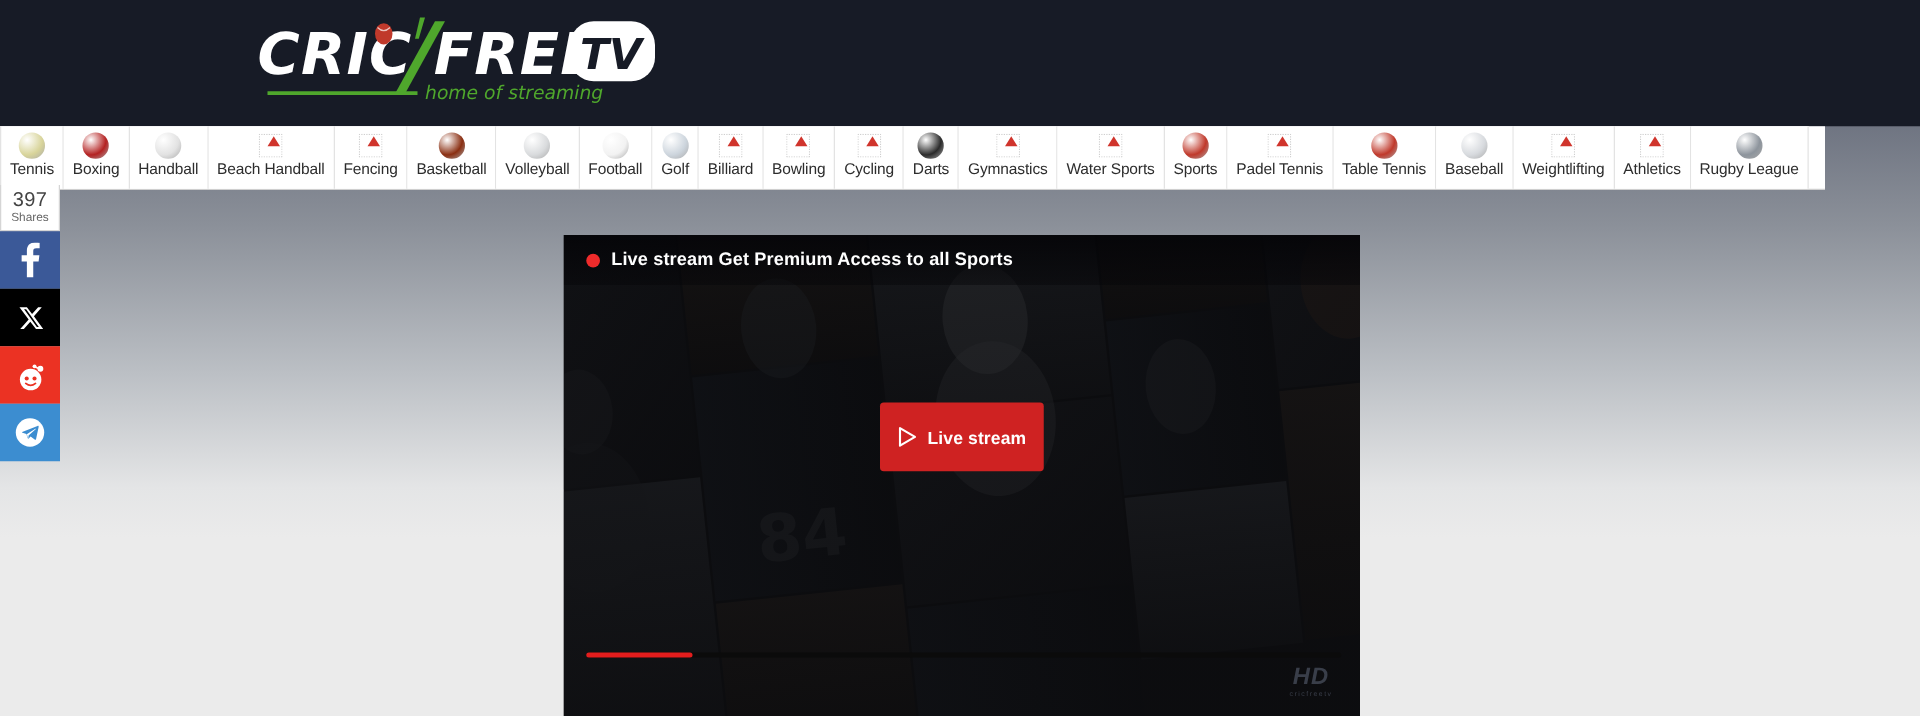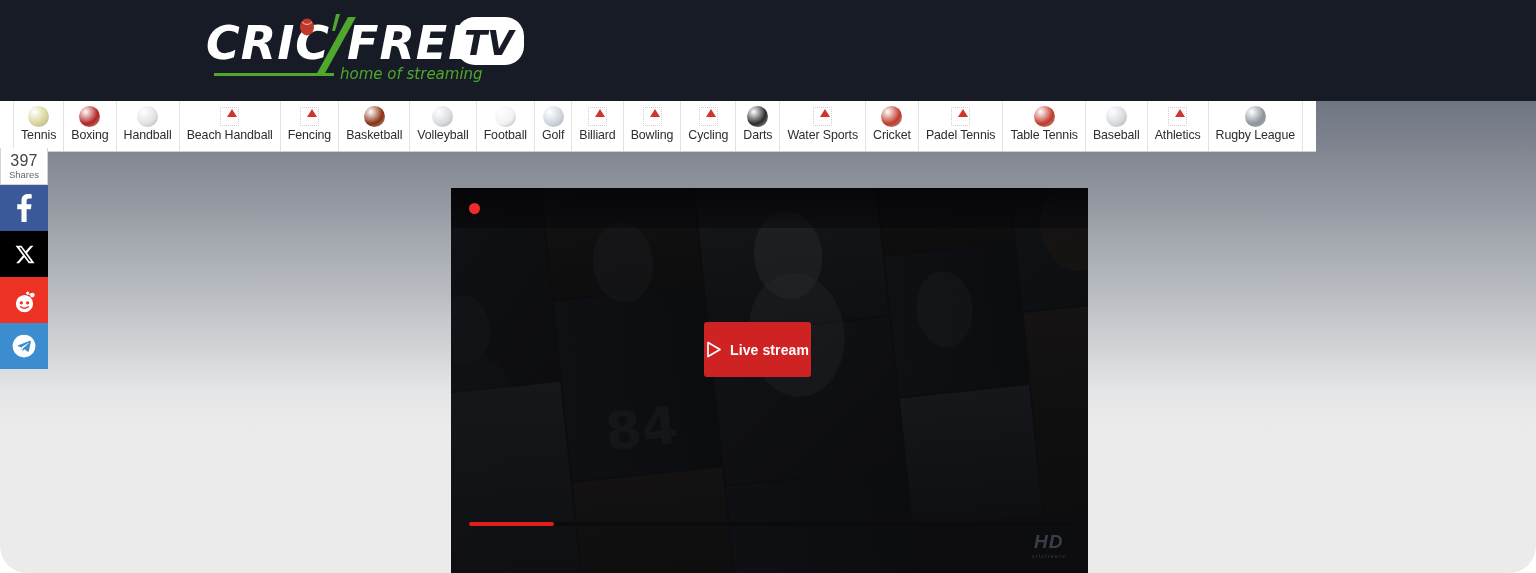--- a/index.html
+++ b/index.html
@@ -12,41 +12,40 @@
     position:relative; width:1536px; height:573px;
     background:
       linear-gradient(to bottom,
         #4a5160 0px,
         #5a6070 40px,
         #8b9099 180px,
         #bcc0c5 300px,
         #e4e5e6 390px,
         #ebebeb 430px,
         #ebebeb 573px);
-    border-radius: 27px;
   }
 
   
   .header {
     position:absolute; top:0; left:0; width:1536px; height:101px;
     background:#171b26;
   }
   .logo {
     position:absolute; left:206px; top:13px;
     width:320px; height:74px;
     display:flex; align-items:center;
   }
   .logo svg { display:block; }
 
   
   .nav {
-    position:absolute; top:101px; left:0; width:1316px; height:51px;
+    position:absolute; top:101px; left:0; width:1460px; height:51px;
     background:#ffffff;
     border-bottom:1px solid #cfcfcf;
-    display:flex; align-items:stretch;justify-content:center;
+    display:flex; align-items:stretch;
   }
   .nav-item {
     display:flex; flex-direction:column; align-items:center;
     justify-content:flex-start;
     padding:4px 7px 0 7px;
     border-right:1px solid #e3e3e3;
     cursor:pointer; height:50px;
     background:#fff;
     white-space:nowrap;
   }
@@ -116,21 +115,21 @@
   }
   .live-dot {
     width:11px; height:11px; border-radius:50%;
     background:#ef2b2b; margin-right:9px; flex:none;
   }
   .player-title {
     color:#fff; font-size:14.5px; font-weight:bold; letter-spacing:0.1px;
   }
   .live-btn {
     position:absolute; left:253px; top:134px;
-    width:107px; height:55px; background:#cf2222;
+    width:131px; height:55px; background:#cf2222;
     border:none; border-radius:3px; cursor:pointer;
     display:flex; align-items:center; justify-content:center;
     z-index:6; color:#fff;
   }
   .live-btn .tri { margin-right:8px; display:block; }
   .live-btn .txt { font-size:14px; font-weight:bold; letter-spacing:0.1px; }
   .progress {
     position:absolute; left:18px; bottom:47px; width:604px; height:4px;
     background:#0b0b0b; border-radius:2px; z-index:6; cursor:pointer;
   }
@@ -259,45 +258,57 @@
       <div class="nav-item">
         <span class="nav-ico">
           <span class="ballimg" style="background: radial-gradient(circle at 32% 28%, rgba(255, 255, 255, 0.533), rgb(43, 43, 43) 58%, rgba(0, 0, 0, 0.333));"></span>
         </span>
         <span class="nav-label">Darts</span>
       </div>
       <div class="nav-item">
         <span class="nav-ico">
           <span class="broken"></span>
         </span>
+        <span class="nav-label">Gymnastics</span>
+      </div>
+      <div class="nav-item">
+        <span class="nav-ico">
+          <span class="broken"></span>
+        </span>
         <span class="nav-label">Water Sports</span>
       </div>
       <div class="nav-item">
         <span class="nav-ico">
           <span class="ballimg" style="background: radial-gradient(circle at 32% 28%, rgba(255, 255, 255, 0.533), rgb(192, 57, 43) 58%, rgba(0, 0, 0, 0.333));"></span>
         </span>
-        <span class="nav-label">Cricket</span>
+        <span class="nav-label">Sports</span>
       </div>
       <div class="nav-item">
         <span class="nav-ico">
           <span class="broken"></span>
         </span>
         <span class="nav-label">Padel Tennis</span>
       </div>
       <div class="nav-item">
         <span class="nav-ico">
           <span class="ballimg" style="background: radial-gradient(circle at 32% 28%, rgba(255, 255, 255, 0.533), rgb(192, 57, 43) 58%, rgba(0, 0, 0, 0.333));"></span>
         </span>
         <span class="nav-label">Table Tennis</span>
       </div>
       <div class="nav-item">
         <span class="nav-ico">
           <span class="ballimg" style="background: radial-gradient(circle at 32% 28%, rgba(255, 255, 255, 0.533), rgb(215, 218, 222) 58%, rgba(0, 0, 0, 0.333));"></span>
         </span>
         <span class="nav-label">Baseball</span>
+      </div>
+      <div class="nav-item">
+        <span class="nav-ico">
+          <span class="broken"></span>
+        </span>
+        <span class="nav-label">Weightlifting</span>
       </div>
       <div class="nav-item">
         <span class="nav-ico">
           <span class="broken"></span>
         </span>
         <span class="nav-label">Athletics</span>
       </div>
       <div class="nav-item">
         <span class="nav-ico">
           <span class="ballimg" style="background: radial-gradient(circle at 32% 28%, rgba(255, 255, 255, 0.533), rgb(141, 148, 156) 58%, rgba(0, 0, 0, 0.333));"></span>
@@ -391,20 +402,21 @@
           <ellipse cx="640" cy="70" rx="36" ry="46" fill="#8a5a3a" opacity=".4"></ellipse>
           <text x="150" y="245" fill="#7c838b" font-family="DejaVu Sans, sans-serif" font-size="52" font-weight="bold" opacity=".5">84</text>
         </g>
       </svg>
     </div>
 
     <div class="player-shade"></div>
 
     <div class="player-topbar">
       <span class="live-dot"></span>
+      <span class="player-title">Live stream Get Premium Access to all Sports</span>
     </div>
 
     <button class="live-btn">
       <svg class="tri" width="16" height="17" viewBox="0 0 16 17">
         <path d="M2 1.5 L14 8.5 L2 15.5 Z" fill="none" stroke="#fff" stroke-width="1.7" stroke-linejoin="round"></path>
       </svg>
       <span class="txt">Live stream</span>
     </button>
 
     <div class="progress" id="progress">

